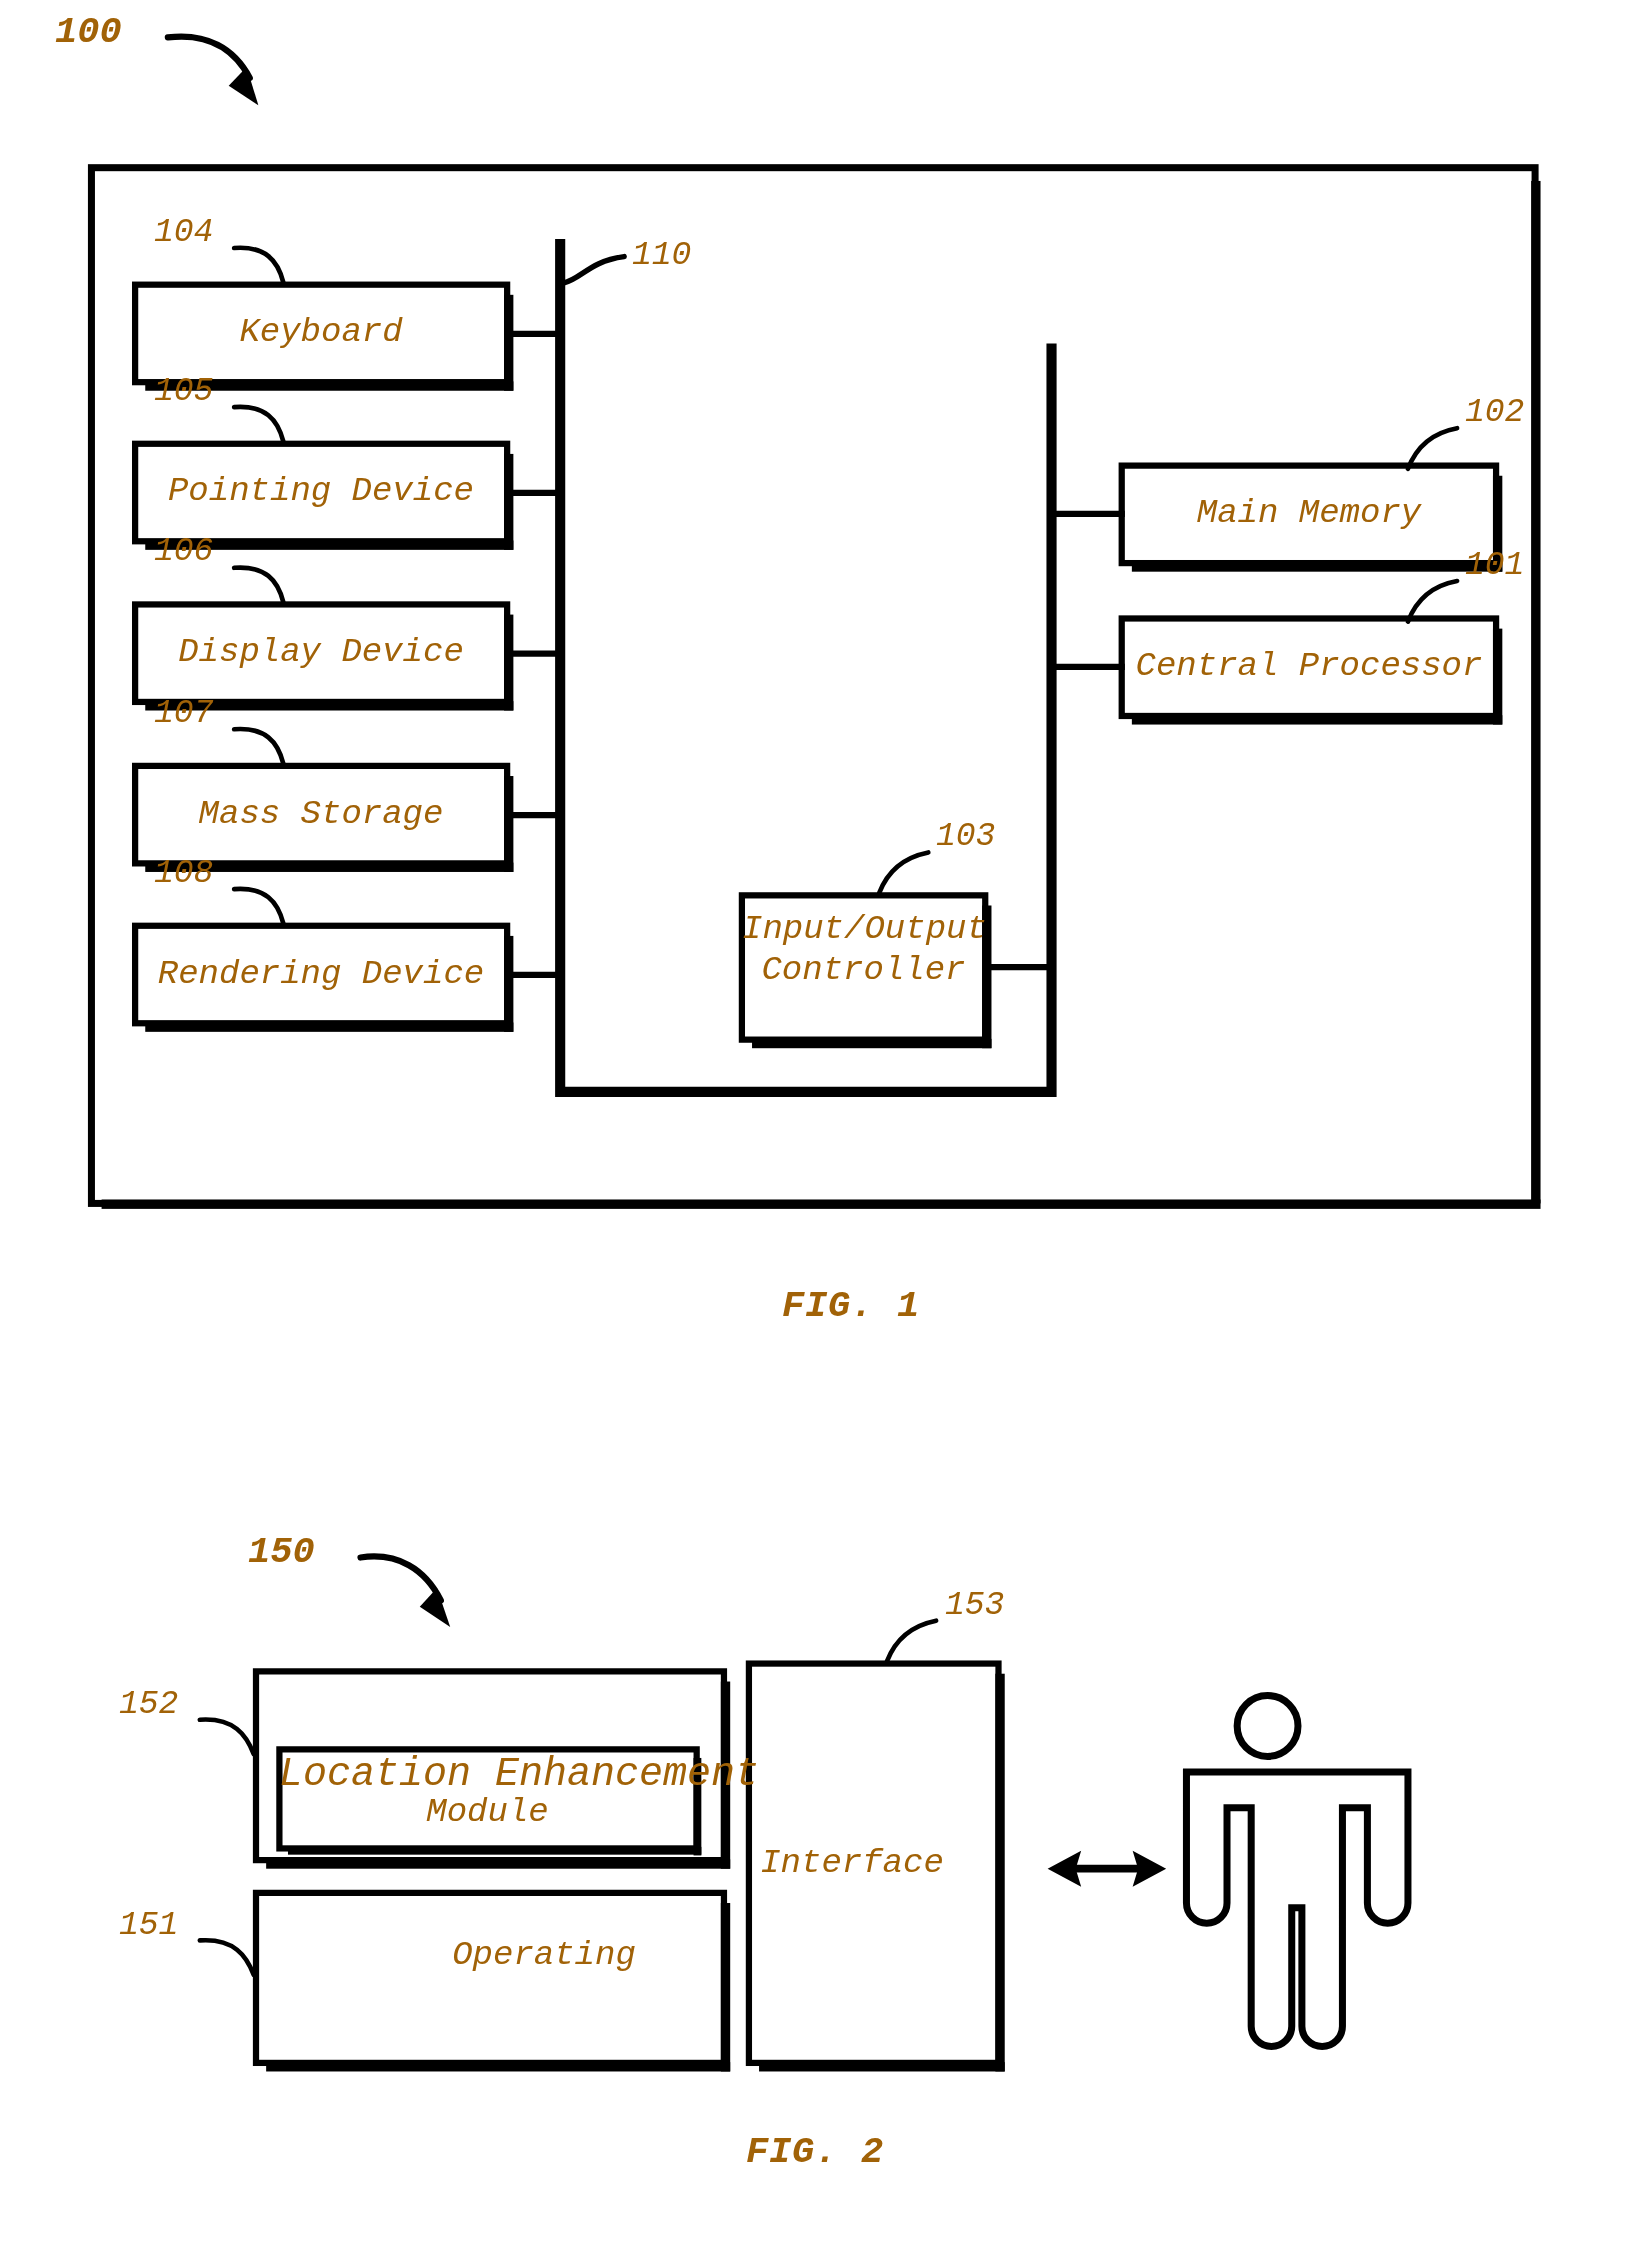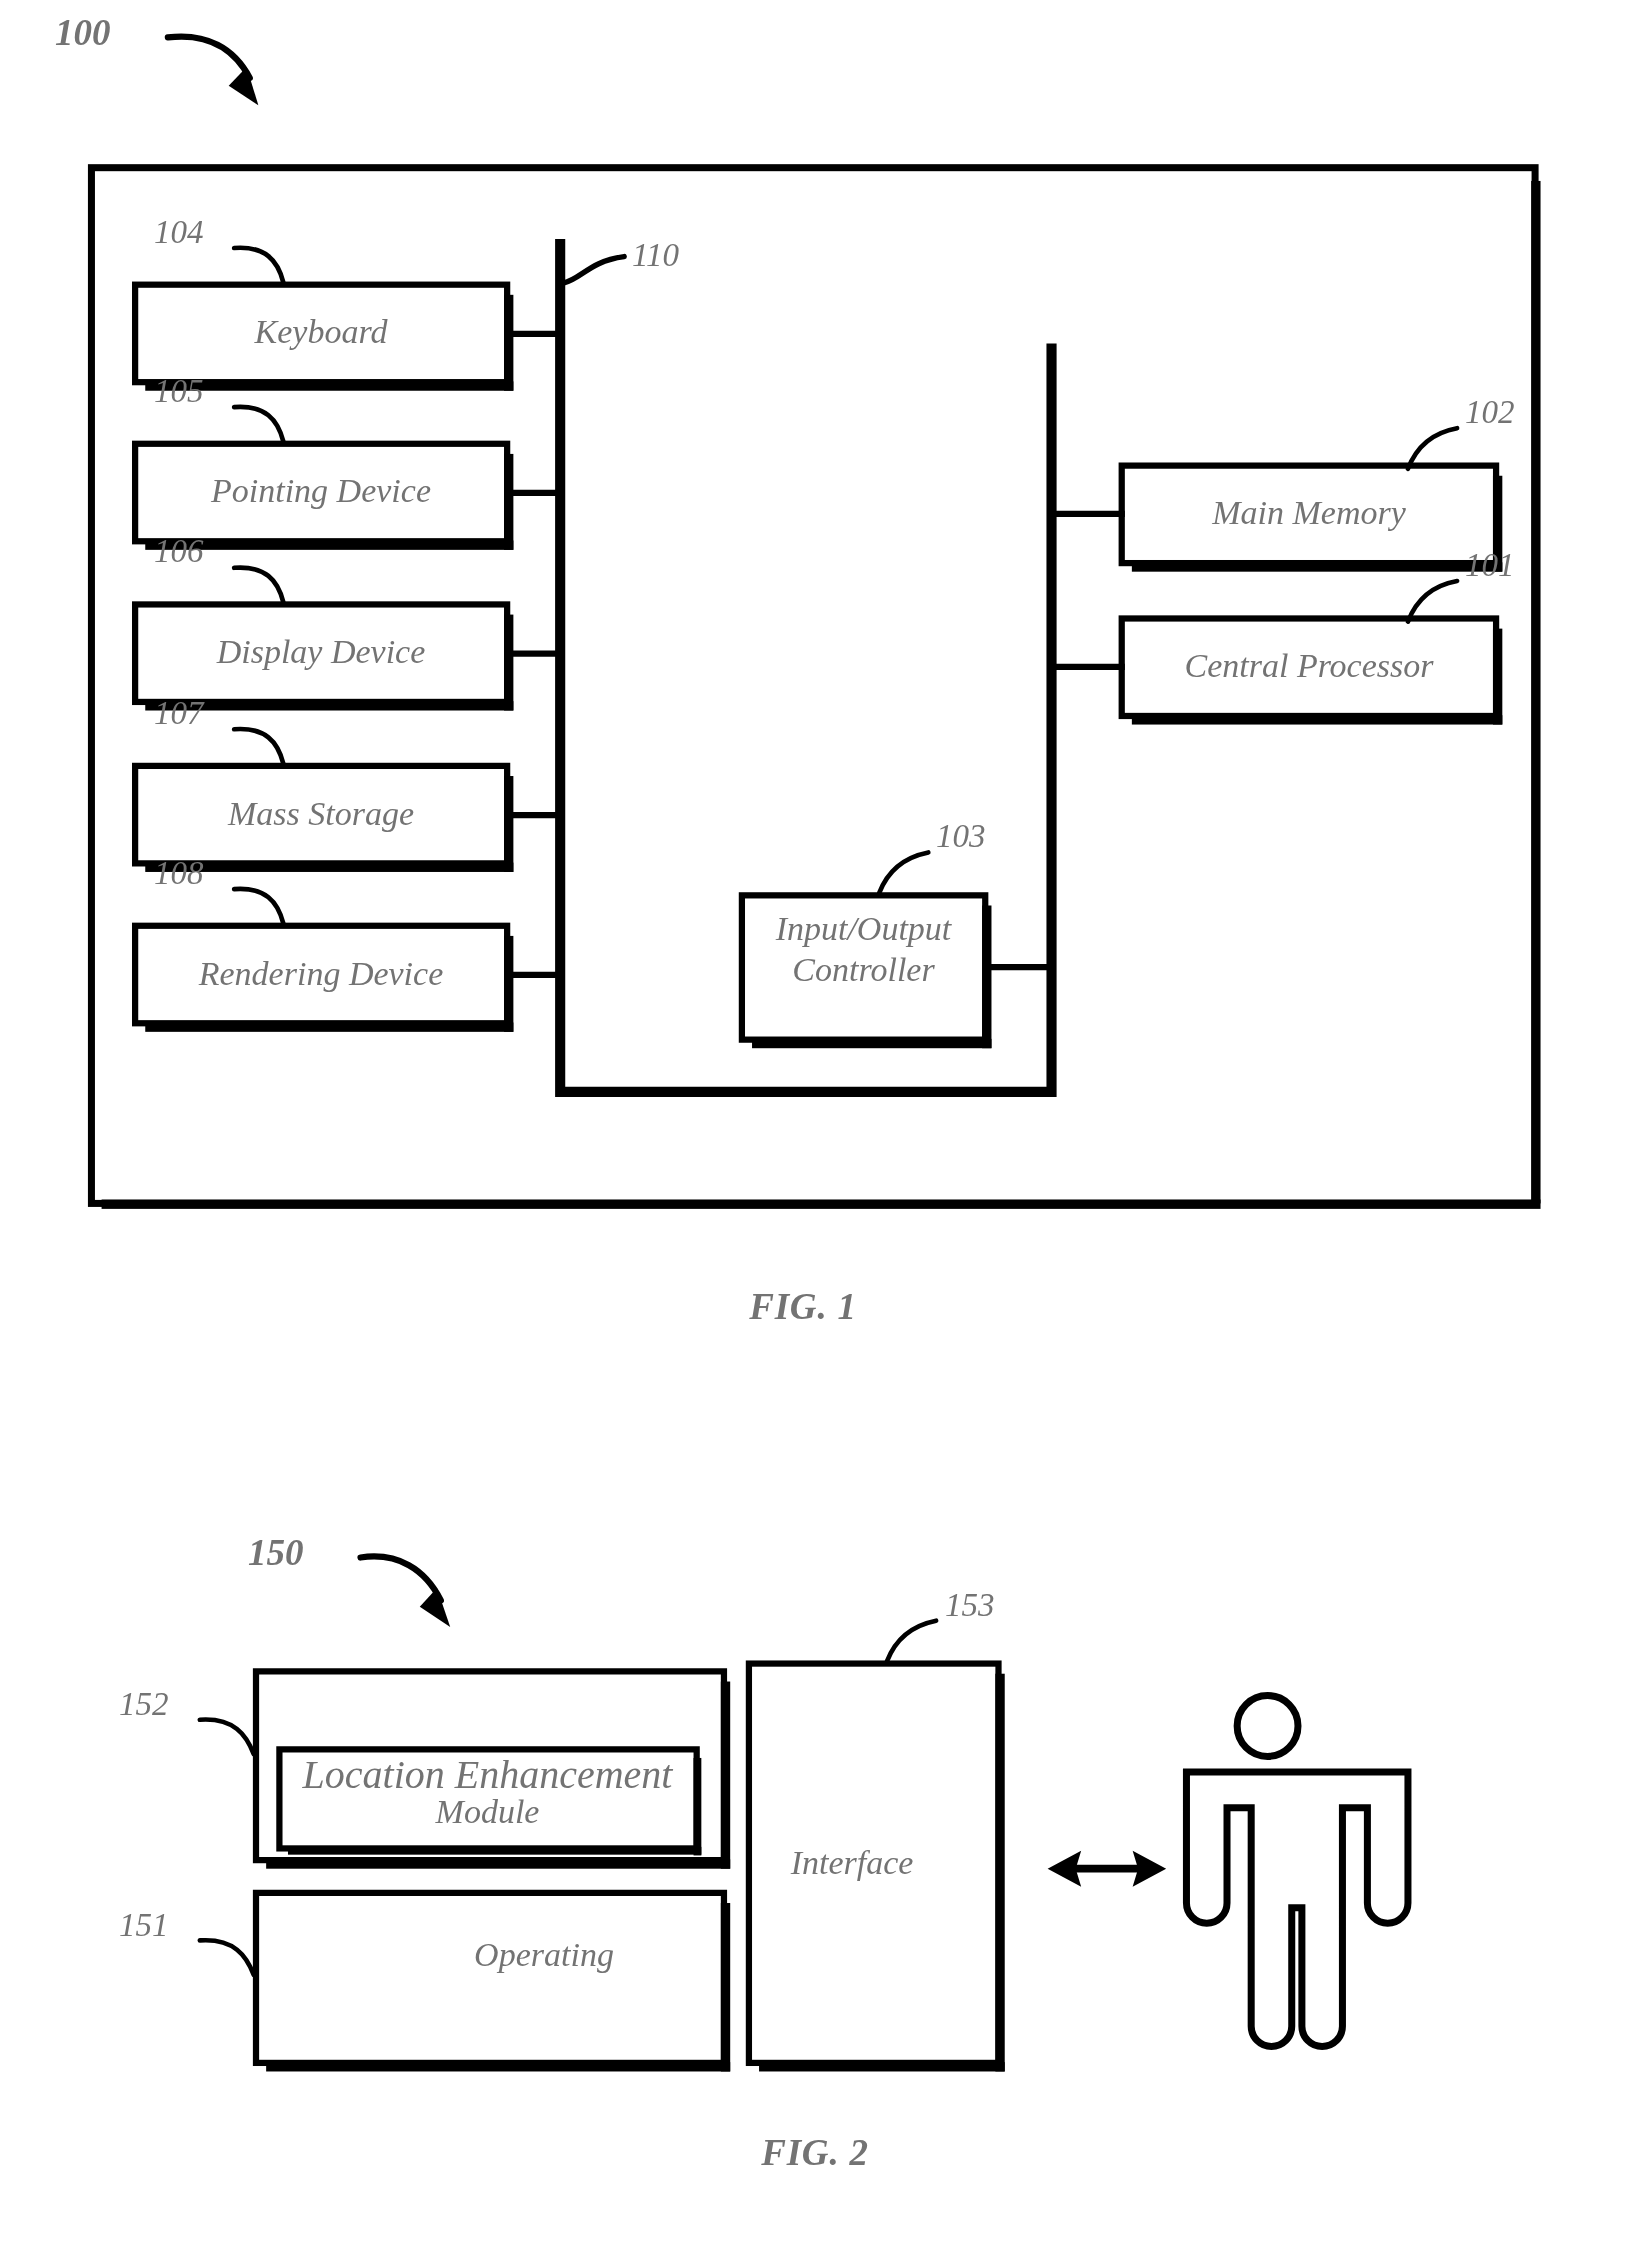--- a/index.html
+++ b/index.html
@@ -23,23 +23,23 @@
   }
   svg.layer {
     position: absolute;
     left: 0; top: 0;
     width: 1639px;
     height: 2261px;
     pointer-events: none;
   }
   .txt {
     position: absolute;
-    font-family: Liberation Serif, serif;
-    font-style: italic;
-    color: #737373;
+    font-family: Liberation Mono, monospace;
+    font-style: italic;
+    color: #a16207;
     white-space: pre;
     line-height: 1.08;
   }
   .ref {
     font-size: 33px;
     font-style: italic;
     letter-spacing: 0px;
   }
   .reflead {
     font-size: 34px;
@@ -236,21 +236,21 @@
   <div class="txt boxlabel" style="left:135px; top:634px; width:372px;">Display Device</div>
   <div class="txt boxlabel" style="left:135px; top:796px; width:372px;">Mass Storage</div>
   <div class="txt boxlabel" style="left:135px; top:956px; width:372px;">Rendering Device</div>
 
   <div class="txt boxlabel" style="left:1122px; top:495px; width:374px;">Main Memory</div>
   <div class="txt boxlabel" style="left:1122px; top:648px; width:374px;">Central Processor</div>
 
   <div class="txt boxlabel" style="left:742px; top:911px; width:243px;">Input/Output</div>
   <div class="txt boxlabel" style="left:742px; top:952px; width:243px;">Controller</div>
 
-  <div class="txt figcap" style="left:647px; top:1287px; width:312px;">FIG. 1</div>
+  <div class="txt figcap" style="left:695px; top:1287px; width:312px;">FIG. 1</div>
 
   <div class="txt reflead" style="left:248px; top:1533px; font-size:37px;">150</div>
 
   <div class="txt ref" style="left:119px; top:1687px;">152</div>
   <div class="txt ref" style="left:119px; top:1908px;">151</div>
   <div class="txt ref" style="left:945px; top:1588px;">153</div>
 
 
   <div class="txt boxlabel" style="left:279px; top:1753px; width:417px; font-size:40px;">Location Enhancement</div>
   <div class="txt boxlabel" style="left:279px; top:1794px; width:417px; font-size:34px;">Module</div>

